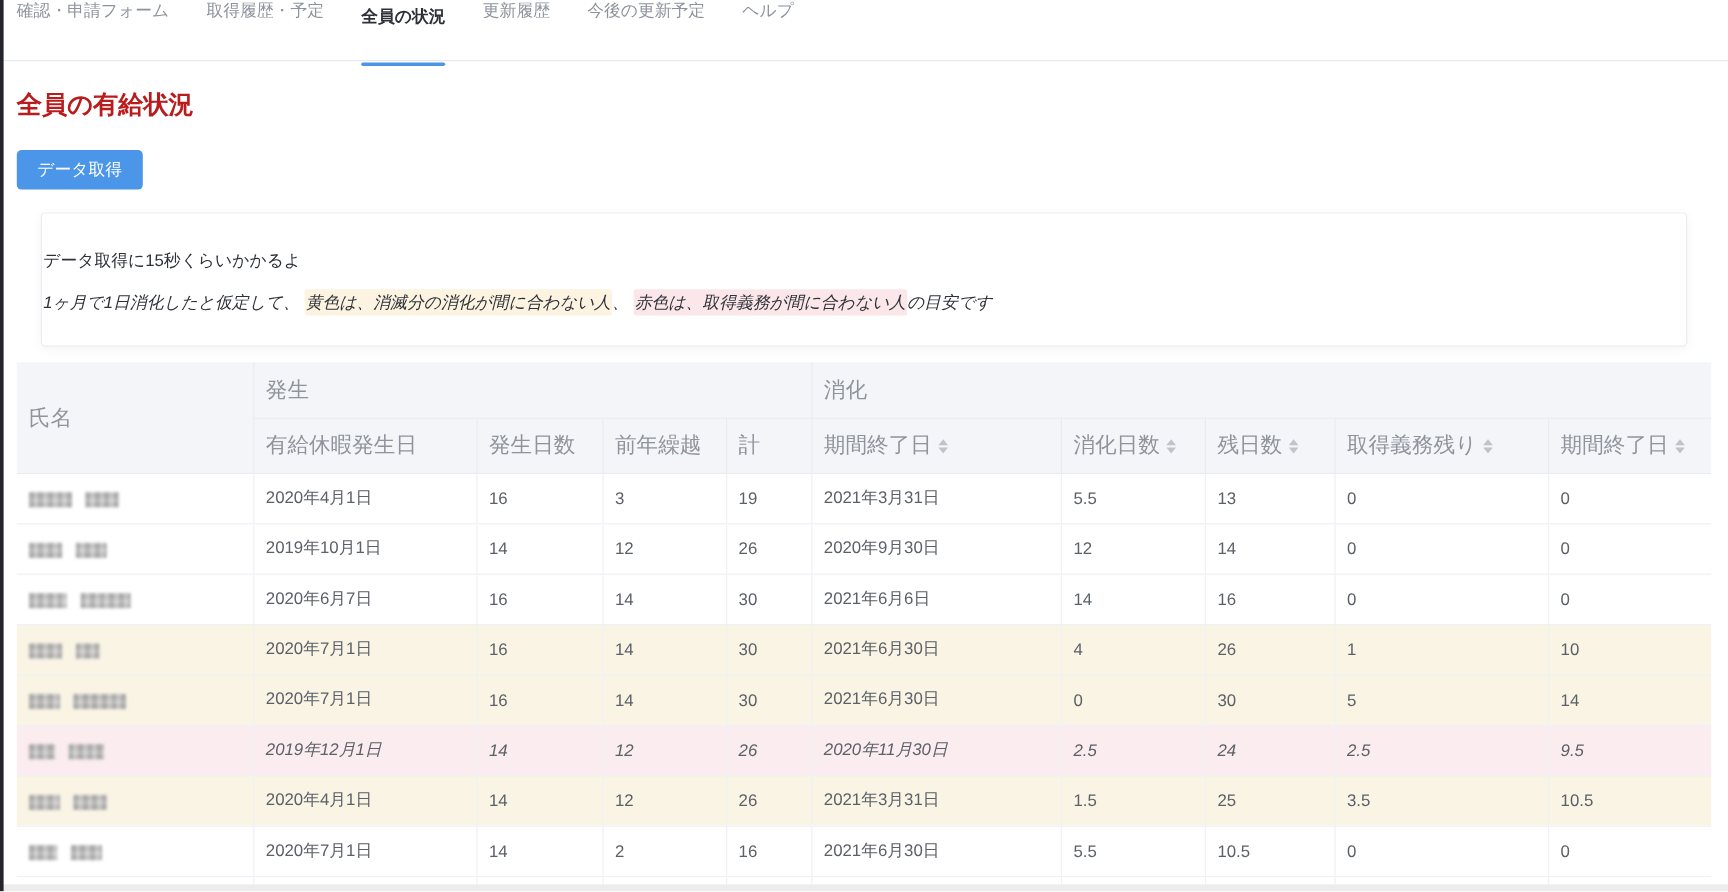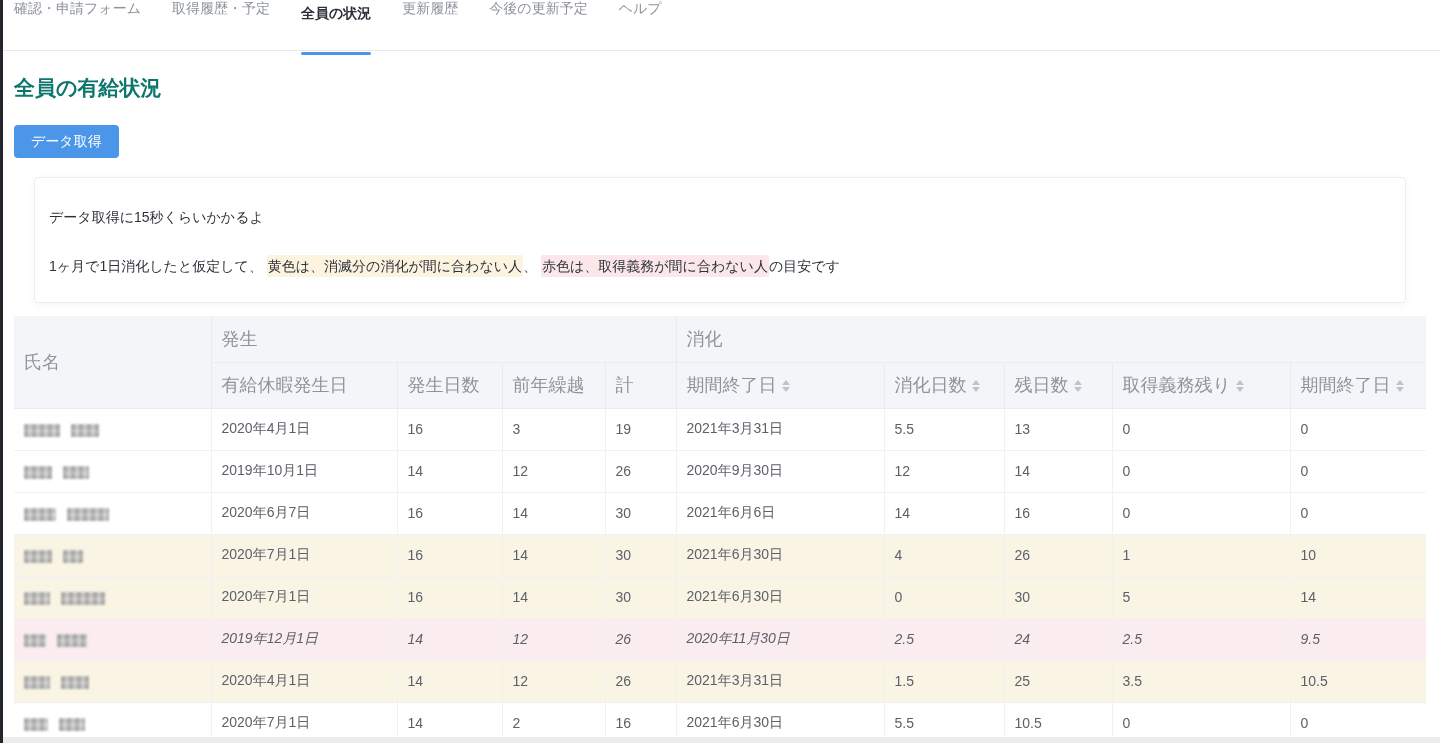--- a/index.html
+++ b/index.html
@@ -17,29 +17,29 @@
   .left-edge{position:absolute;left:0;top:0;width:3px;height:100%;background:#23252a;z-index:50;}
   .bottom-edge{position:absolute;left:0;bottom:0;width:100%;height:6px;background:#ececec;z-index:40;}
 
   
   .tabbar{height:51px;border-bottom:1px solid #e7e9ee;display:flex;align-items:center;padding-left:14px;gap:31px;}
   .tab{position:relative;height:51px;display:flex;align-items:flex-start;font-size:14px;color:#8d939c;cursor:pointer;white-space:nowrap;}
   .tab.active{color:#2c3038;font-weight:700;margin-top:11px;}
   .tab.active::after{content:"";position:absolute;left:0;right:0;bottom:1px;height:3px;border-radius:3px;background:var(--accent);}
 
   
-  .page-title{margin:26px 0 0 14px;font-size:21px;line-height:22px;font-weight:700;color:#0f766e;}
+  .page-title{margin:26px 0 0 14px;font-size:21px;line-height:22px;font-weight:700;color:#b91c1c;}
   .fetch-btn{display:inline-block;margin:26px 0 0 14px;height:33px;padding:0 17px;background:var(--accent);
     color:#fff;border:none;border-radius:4px;font-size:14px;cursor:pointer;font-family:inherit;}
 
   
   .notice{margin:19px 34px 0 34px;background:#fff;border:1px solid #ebedf2;border-radius:4px;
-    box-shadow:0 2px 10px rgba(0,0,0,0.04);padding:29px 14px 25px 14px;}
+    box-shadow:0 2px 10px rgba(0,0,0,0.04);padding:29px 14px 25px 1px;}
   .notice p{margin:0;font-size:14px;line-height:21px;color:#2e3238;}
-  .notice p + p{margin-top:28px;}
+  .notice p + p{margin-top:14px;font-style:italic;}
   .hl{padding:3px 1px;border-radius:2px;}
   .hl-warn{background:#fcf3e1;}
   .hl-danger{background:#fbe7ea;}
 
   
   .table-wrap{margin:13px 14px 0 14px;}
   table{width:1412px;border-collapse:collapse;table-layout:fixed;}
   col.c-name{width:197px}col.c-grant{width:186px}col.c-granted{width:105px}col.c-carry{width:103px}
   col.c-total{width:71px}col.c-end{width:208px}col.c-used{width:120px}col.c-rem{width:108px}
   col.c-obl{width:178px}col.c-exp{width:136px}

